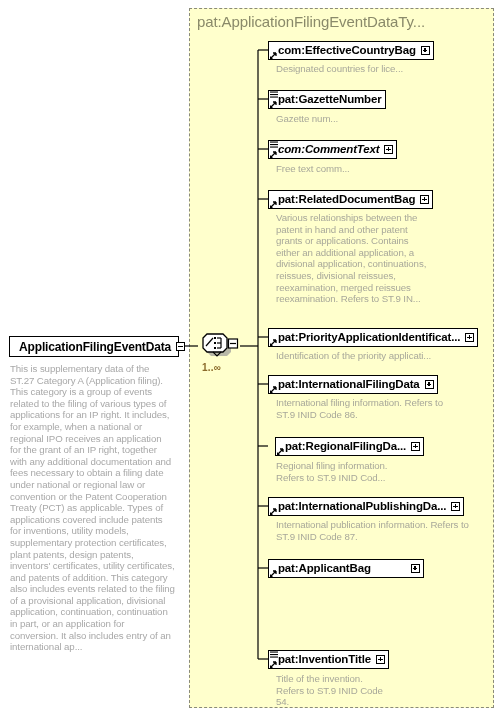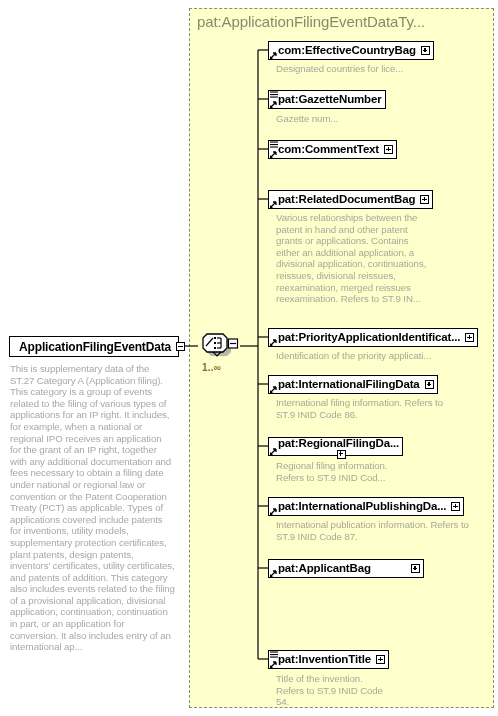--- a/index.html
+++ b/index.html
@@ -244,33 +244,34 @@
       <rect x="0" y="5.5" width="8" height="1.1" fill="#000"></rect>
     </svg>
     <svg class="ref-arrow" viewBox="0 0 8 8">
       <path d="M1 7 L6 2 M6 2 L3 2 M6 2 L6 5" stroke="#000" stroke-width="1.3" fill="none"></path>
       <path d="M0 8 L0 5 L3 8 Z" fill="#000"></path>
     </svg>
     <span class="label">pat:GazetteNumber</span>
   </div>
   <div class="doc" style="left:276px; top:113px; width:200px;">Gazette num...</div>
 
-  <div class="node" style="left:268px; top:140px;">
+  <div class="node" style="left:268px; top:140px;font-style:italic;">
     <svg class="bars-icon" viewBox="0 0 8 7">
       <rect x="0" y="0.5" width="8" height="1.1" fill="#000"></rect>
       <rect x="0" y="3" width="8" height="1.1" fill="#000"></rect>
       <rect x="0" y="5.5" width="8" height="1.1" fill="#000"></rect>
     </svg>
     <svg class="ref-arrow" viewBox="0 0 8 8">
       <path d="M1 7 L6 2 M6 2 L3 2 M6 2 L6 5" stroke="#000" stroke-width="1.3" fill="none"></path>
       <path d="M0 8 L0 5 L3 8 Z" fill="#000"></path>
     </svg>
     <span class="label">com:CommentText</span>
     <span class="toggle plus"></span>
   </div>
+  <div class="doc" style="left:276px; top:163px; width:200px;">Free text comm...</div>
 
   <div class="node" style="left:268px; top:190px;">
     <svg class="ref-arrow" viewBox="0 0 8 8">
       <path d="M1 7 L6 2 M6 2 L3 2 M6 2 L6 5" stroke="#000" stroke-width="1.3" fill="none"></path>
       <path d="M0 8 L0 5 L3 8 Z" fill="#000"></path>
     </svg>
     <span class="label">pat:RelatedDocumentBag</span>
     <span class="toggle plus"></span>
   </div>
   <div class="doc" style="left:276px; top:212px; width:152px;">Various relationships between the patent in hand and other patent grants or applications. Contains either an additional application, a divisional application, continuations, reissues, divisional reissues, reexamination, merged reissues reexamination. Refers to ST.9 IN...</div>
@@ -288,21 +289,21 @@
   <div class="node" style="left:268px; top:375px;">
     <svg class="ref-arrow" viewBox="0 0 8 8">
       <path d="M1 7 L6 2 M6 2 L3 2 M6 2 L6 5" stroke="#000" stroke-width="1.3" fill="none"></path>
       <path d="M0 8 L0 5 L3 8 Z" fill="#000"></path>
     </svg>
     <span class="label">pat:InternationalFilingData</span>
     <span class="toggle plus"></span>
   </div>
   <div class="doc" style="left:276px; top:397px; width:172px;">International filing information. Refers to ST.9 INID Code 86.</div>
 
-  <div class="node" style="left:268px; top:437px;flex-direction:column;">
+  <div class="node" style="left:275px; top:437px;">
     <svg class="ref-arrow" viewBox="0 0 8 8">
       <path d="M1 7 L6 2 M6 2 L3 2 M6 2 L6 5" stroke="#000" stroke-width="1.3" fill="none"></path>
       <path d="M0 8 L0 5 L3 8 Z" fill="#000"></path>
     </svg>
     <span class="label">pat:RegionalFilingDa...</span>
     <span class="toggle plus"></span>
   </div>
   <div class="doc" style="left:276px; top:460px; width:128px;">Regional filing information. Refers to ST.9 INID Cod...</div>
 
   <div class="node" style="left:268px; top:497px;">

